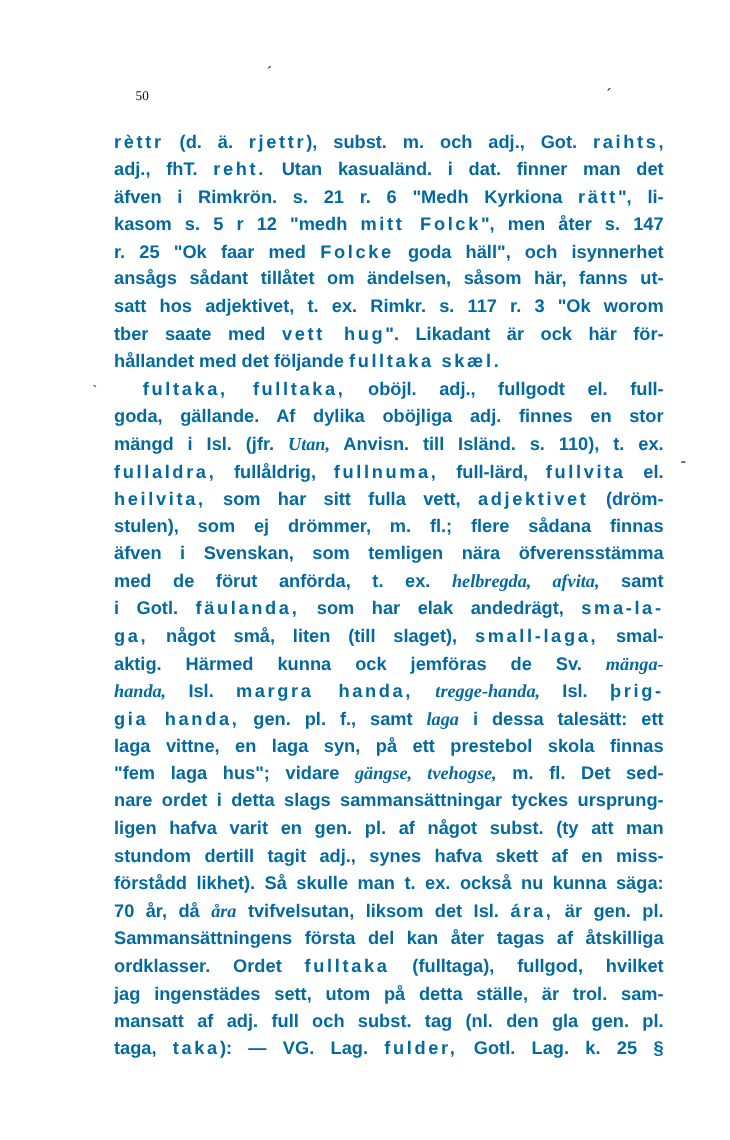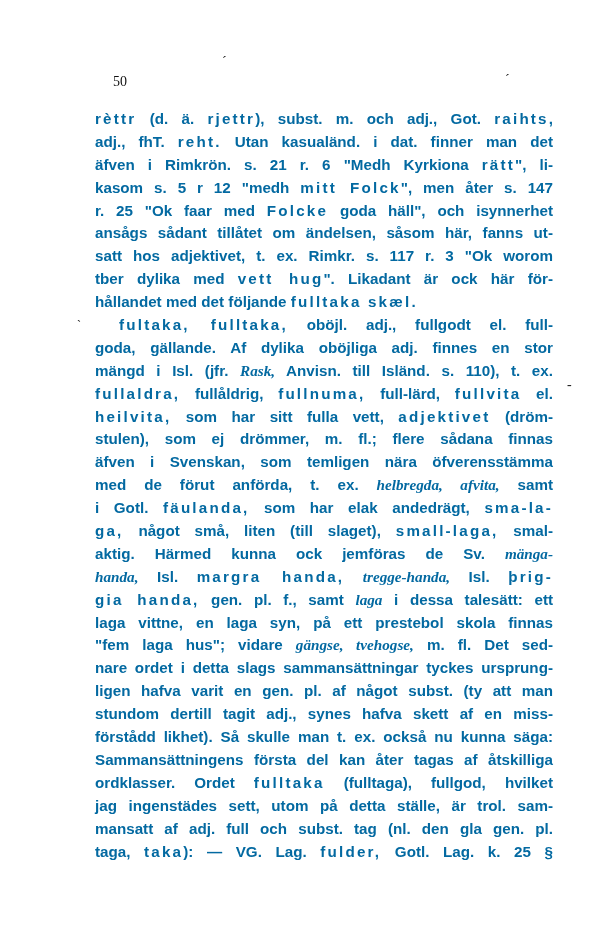--- a/index.html
+++ b/index.html
@@ -1,20 +1,20 @@
 <!DOCTYPE html>
 <html><head>
 <meta charset="utf-8">
 <style>
   html, body { margin: 0; padding: 0; background: #ffffff; }
   body { width: 608px; height: 950px; position: relative; overflow: hidden; }
   .page { position: absolute; left: 0; top: 0; width: 608px; height: 950px; background: #ffffff; }
   .pnum {
     position: absolute; left: 113px; top: 74px;
-    font-family: "Liberation Serif", serif; font-size: 14px; color: #111;
+    font-family: "Liberation Serif", serif; font-size: 11px; color: #111;
   }
   .mark { position: absolute; font-family: "Liberation Serif", serif; font-size: 14px; color: #222; }
   .body-text {
     position: absolute; left: 95px; top: 108px; width: 458px;
     font-family: "Liberation Sans", sans-serif; font-size: 15.2px; font-weight: bold;
     color: #0369a1; line-height: 22.9px;
     font-stretch: condensed;
   }
   .ln { display: block; text-align: justify; text-align-last: justify; white-space: nowrap; height: 22.9px; overflow: visible; }
   .ln.last { text-align-last: left; }
@@ -33,40 +33,41 @@
   <span class="mark" style="left:567px;top:377px;">-</span>
 
   <div class="body-text" id="body-text">
       <span class="ln"><span class="sp">rèttr</span><span> (d. ä. </span><span class="sp">rjettr</span><span>), subst. m. och adj., Got. </span><span class="sp">raihts</span><span>,</span></span>
       <span class="ln"><span>adj., fhT. </span><span class="sp">reht.</span><span> Utan kasualänd. i dat. finner man det</span></span>
       <span class="ln"><span>äfven i Rimkrön. s. 21 r. 6 "Medh Kyrkiona </span><span class="sp">rätt</span><span>", li-</span></span>
       <span class="ln"><span>kasom s. 5 r 12 "medh </span><span class="sp">mitt Folck</span><span>", men åter s. 147</span></span>
       <span class="ln"><span>r. 25 "Ok faar med </span><span class="sp">Folcke</span><span> goda häll", och isynnerhet</span></span>
       <span class="ln"><span>ansågs sådant tillåtet om ändelsen, såsom här, fanns ut-</span></span>
       <span class="ln"><span>satt hos adjektivet, t. ex. Rimkr. s. 117 r. 3 "Ok worom</span></span>
-      <span class="ln"><span>tber dylika med </span><span class="sp">vett hug</span><span>". Likadant är ock här för-</span></span>
+      <span class="ln"><span>tber saate med </span><span class="sp">vett hug</span><span>". Likadant är ock här för-</span></span>
       <span class="ln last"><span>hållandet med det följande </span><span class="sp">fulltaka skæl.</span></span>
       <span class="ln indent"><span class="sp">fultaka, fulltaka,</span><span> oböjl. adj., fullgodt el. full-</span></span>
       <span class="ln"><span>goda, gällande. Af dylika oböjliga adj. finnes en stor</span></span>
-      <span class="ln"><span>mängd i Isl. (jfr. </span><span class="it">Rask,</span><span> Anvisn. till Isländ. s. 110), t. ex.</span></span>
+      <span class="ln"><span>mängd i Isl. (jfr. </span><span class="it">Utan,</span><span> Anvisn. till Isländ. s. 110), t. ex.</span></span>
       <span class="ln"><span class="sp">fullaldra,</span><span> fullåldrig, </span><span class="sp">fullnuma,</span><span> full-lärd, </span><span class="sp">fullvita</span><span> el.</span></span>
       <span class="ln"><span class="sp">heilvita,</span><span> som har sitt fulla vett, </span><span class="sp">adjektivet</span><span> (dröm-</span></span>
       <span class="ln"><span>stulen), som ej drömmer, m. fl.; flere sådana finnas</span></span>
       <span class="ln"><span>äfven i Svenskan, som temligen nära öfverensstämma</span></span>
       <span class="ln"><span>med de förut anförda, t. ex. </span><span class="it">helbregda, afvita,</span><span> samt</span></span>
       <span class="ln"><span>i Gotl. </span><span class="sp">fäulanda,</span><span> som har elak andedrägt, </span><span class="sp">sma-la-</span></span>
       <span class="ln"><span class="sp">ga,</span><span> något små, liten (till slaget), </span><span class="sp">small-laga,</span><span> smal-</span></span>
       <span class="ln"><span>aktig. Härmed kunna ock jemföras de Sv. </span><span class="it">mänga-</span></span>
       <span class="ln"><span class="it">handa,</span><span> Isl. </span><span class="sp">margra handa,</span><span> </span><span class="it">tregge-handa,</span><span> Isl. </span><span class="sp">þrig-</span></span>
       <span class="ln"><span class="sp">gia handa,</span><span> gen. pl. f., samt </span><span class="it">laga</span><span> i dessa talesätt: ett</span></span>
       <span class="ln"><span>laga vittne, en laga syn, på ett prestebol skola finnas</span></span>
       <span class="ln"><span>"fem laga hus"; vidare </span><span class="it">gängse, tvehogse,</span><span> m. fl. Det sed-</span></span>
       <span class="ln"><span>nare ordet i detta slags sammansättningar tyckes ursprung-</span></span>
       <span class="ln"><span>ligen hafva varit en gen. pl. af något subst. (ty att man</span></span>
       <span class="ln"><span>stundom dertill tagit adj., synes hafva skett af en miss-</span></span>
       <span class="ln"><span>förstådd likhet). Så skulle man t. ex. också nu kunna säga:</span></span>
+      <span class="ln"><span>70 år, då </span><span class="it">åra</span><span> tvifvelsutan, liksom det Isl. </span><span class="sp">ára,</span><span> är gen. pl.</span></span>
       <span class="ln"><span>Sammansättningens första del kan åter tagas af åtskilliga</span></span>
       <span class="ln"><span>ordklasser. Ordet </span><span class="sp">fulltaka</span><span> (fulltaga), fullgod, hvilket</span></span>
       <span class="ln"><span>jag ingenstädes sett, utom på detta ställe, är trol. sam-</span></span>
       <span class="ln"><span>mansatt af adj. full och subst. tag (nl. den gla gen. pl.</span></span>
       <span class="ln"><span>taga, </span><span class="sp">taka</span><span>): — VG. Lag. </span><span class="sp">fulder,</span><span> Gotl. Lag. k. 25 §</span></span>
     </div>
 </div>
 
 </body></html>

